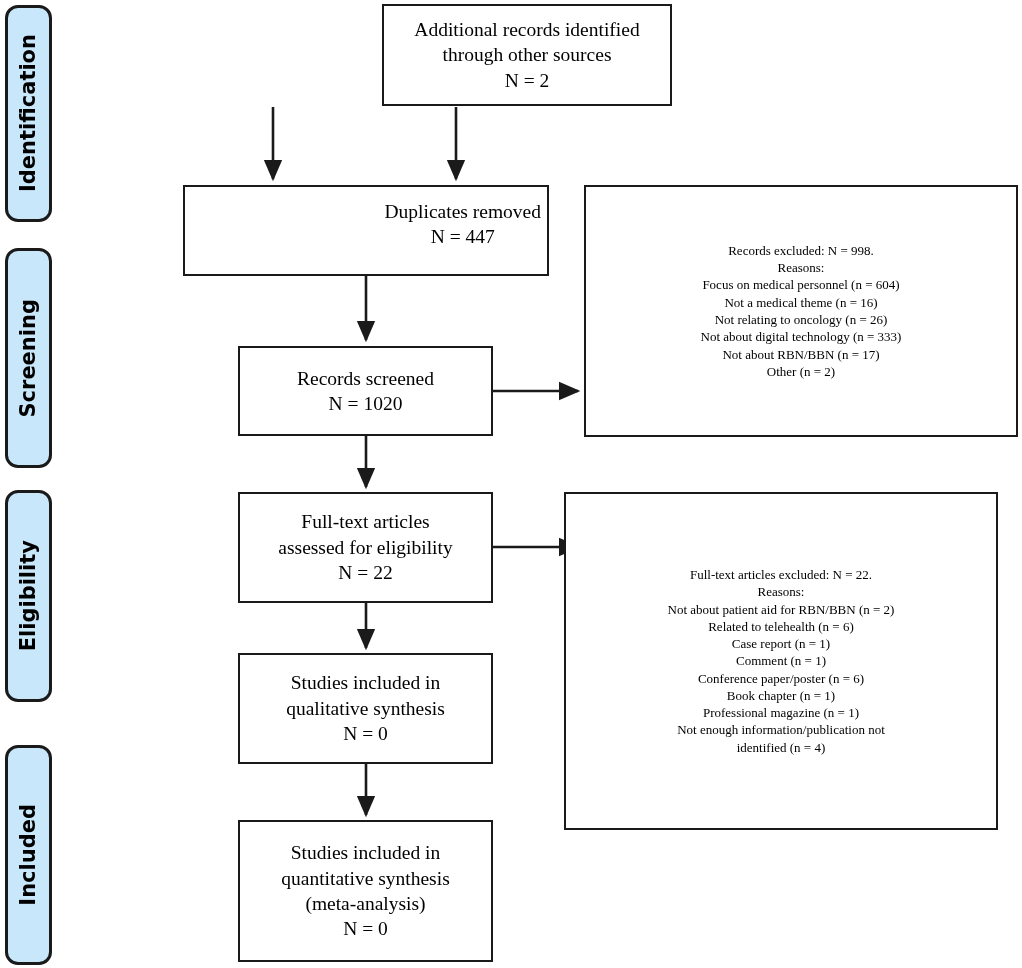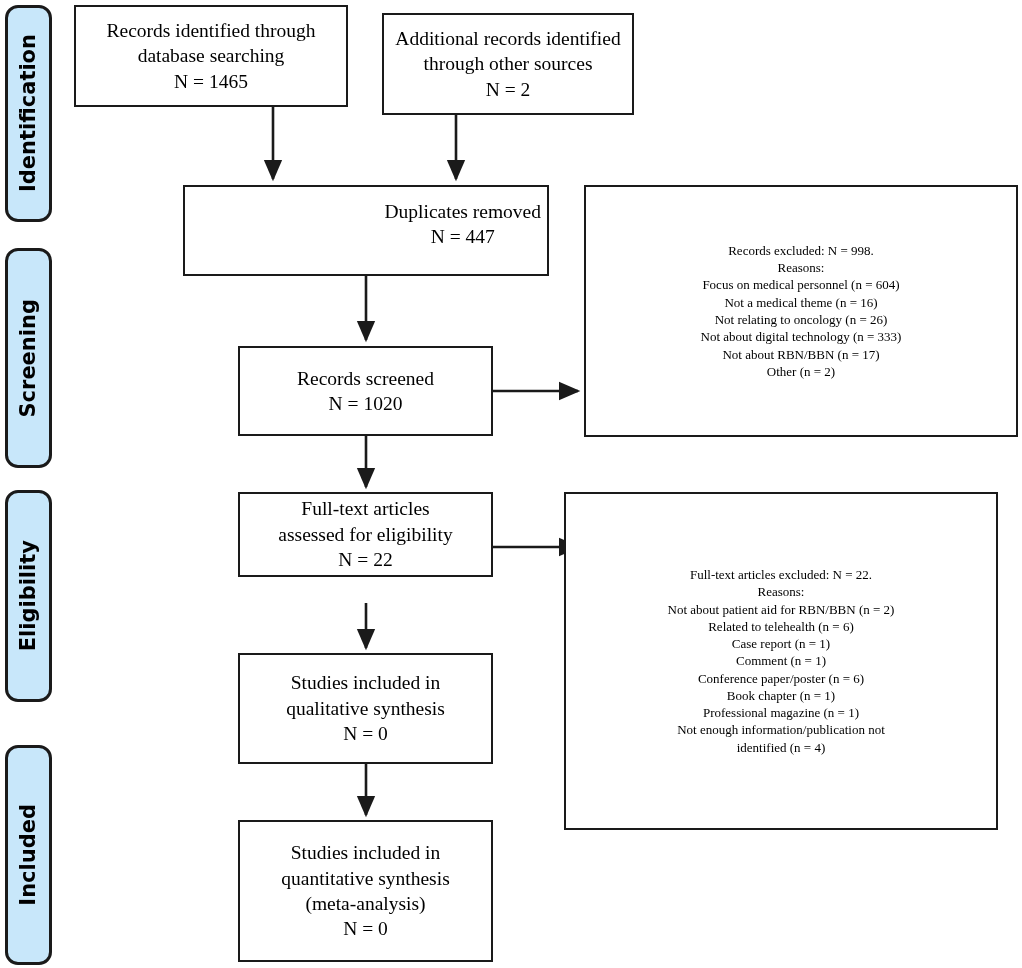--- a/index.html
+++ b/index.html
@@ -116,27 +116,22 @@
   </div>
 
   <div class="phase-bar" style="left:5px; top:490px; width:47px; height:212px;">
     <span class="phase-label">Eligibility</span>
   </div>
 
   <div class="phase-bar" style="left:5px; top:745px; width:47px; height:220px;">
     <span class="phase-label">Included</span>
   </div>
 
-  <div class="flow-box" style="left:74px; top:5px; width:274px; height:102px;">
-    <span class="box-text">Records identified through
-database searching
-N = 1465</span>
-  </div>
 
-  <div class="flow-box" style="left:382px; top:13px; width:252px; height:102px;">
+  <div class="flow-box" style="left:382px; top:4px; width:290px; height:102px;">
     <span class="box-text">Additional records identified
 through other sources
 N = 2</span>
   </div>
 
   <div class="flow-box topalign" style="left:183px; top:185px; width:366px; height:91px;">
     <span class="box-text">Duplicates removed
 N = 447</span>
   </div>
 
@@ -149,21 +144,21 @@
     <span class="box-text">Records excluded: N = 998.
 Reasons:
 Focus on medical personnel (n = 604)
 Not a medical theme (n = 16)
 Not relating to oncology (n = 26)
 Not about digital technology (n = 333)
 Not about RBN/BBN (n = 17)
 Other (n = 2)</span>
   </div>
 
-  <div class="flow-box" style="left:238px; top:492px; width:255px; height:85px;">
+  <div class="flow-box" style="left:238px; top:492px; width:255px; height:111px;">
     <span class="box-text">Full-text articles
 assessed for eligibility
 N = 22</span>
   </div>
 
   <div class="flow-box excl" style="left:564px; top:492px; width:434px; height:338px;">
     <span class="box-text">Full-text articles excluded: N = 22.
 Reasons:
 Not about patient aid for RBN/BBN (n = 2)
 Related to telehealth (n = 6)

